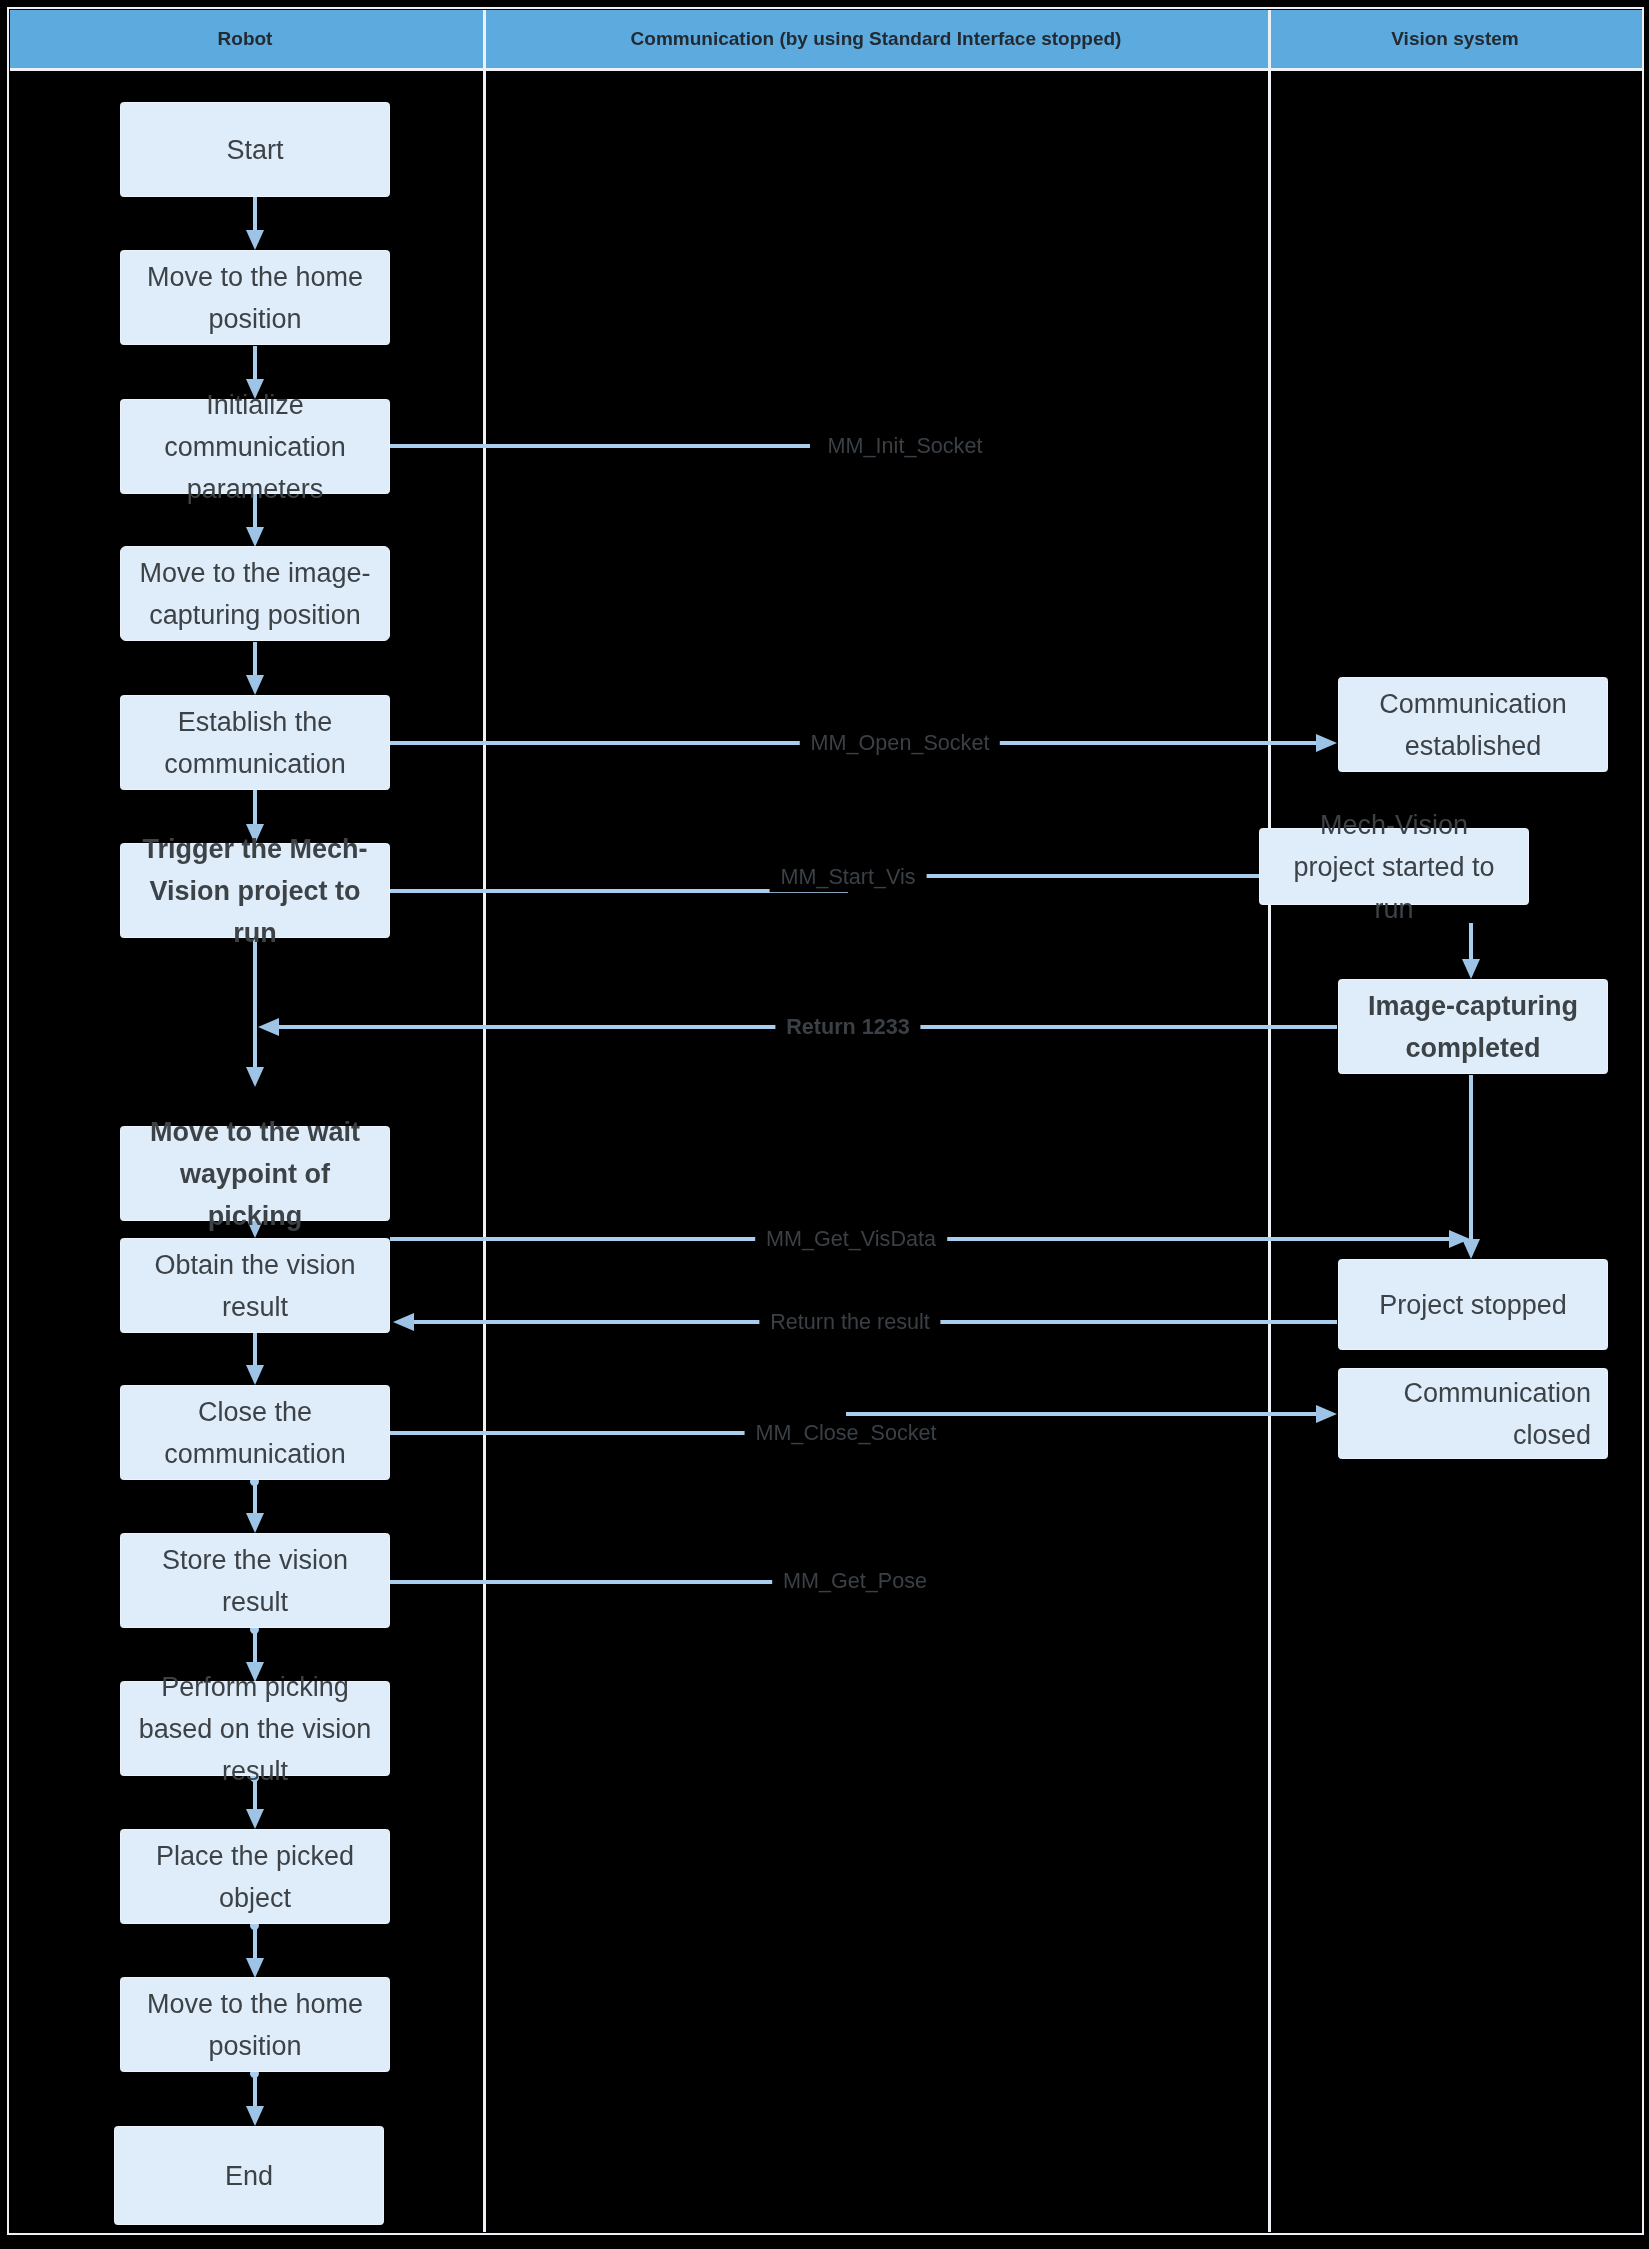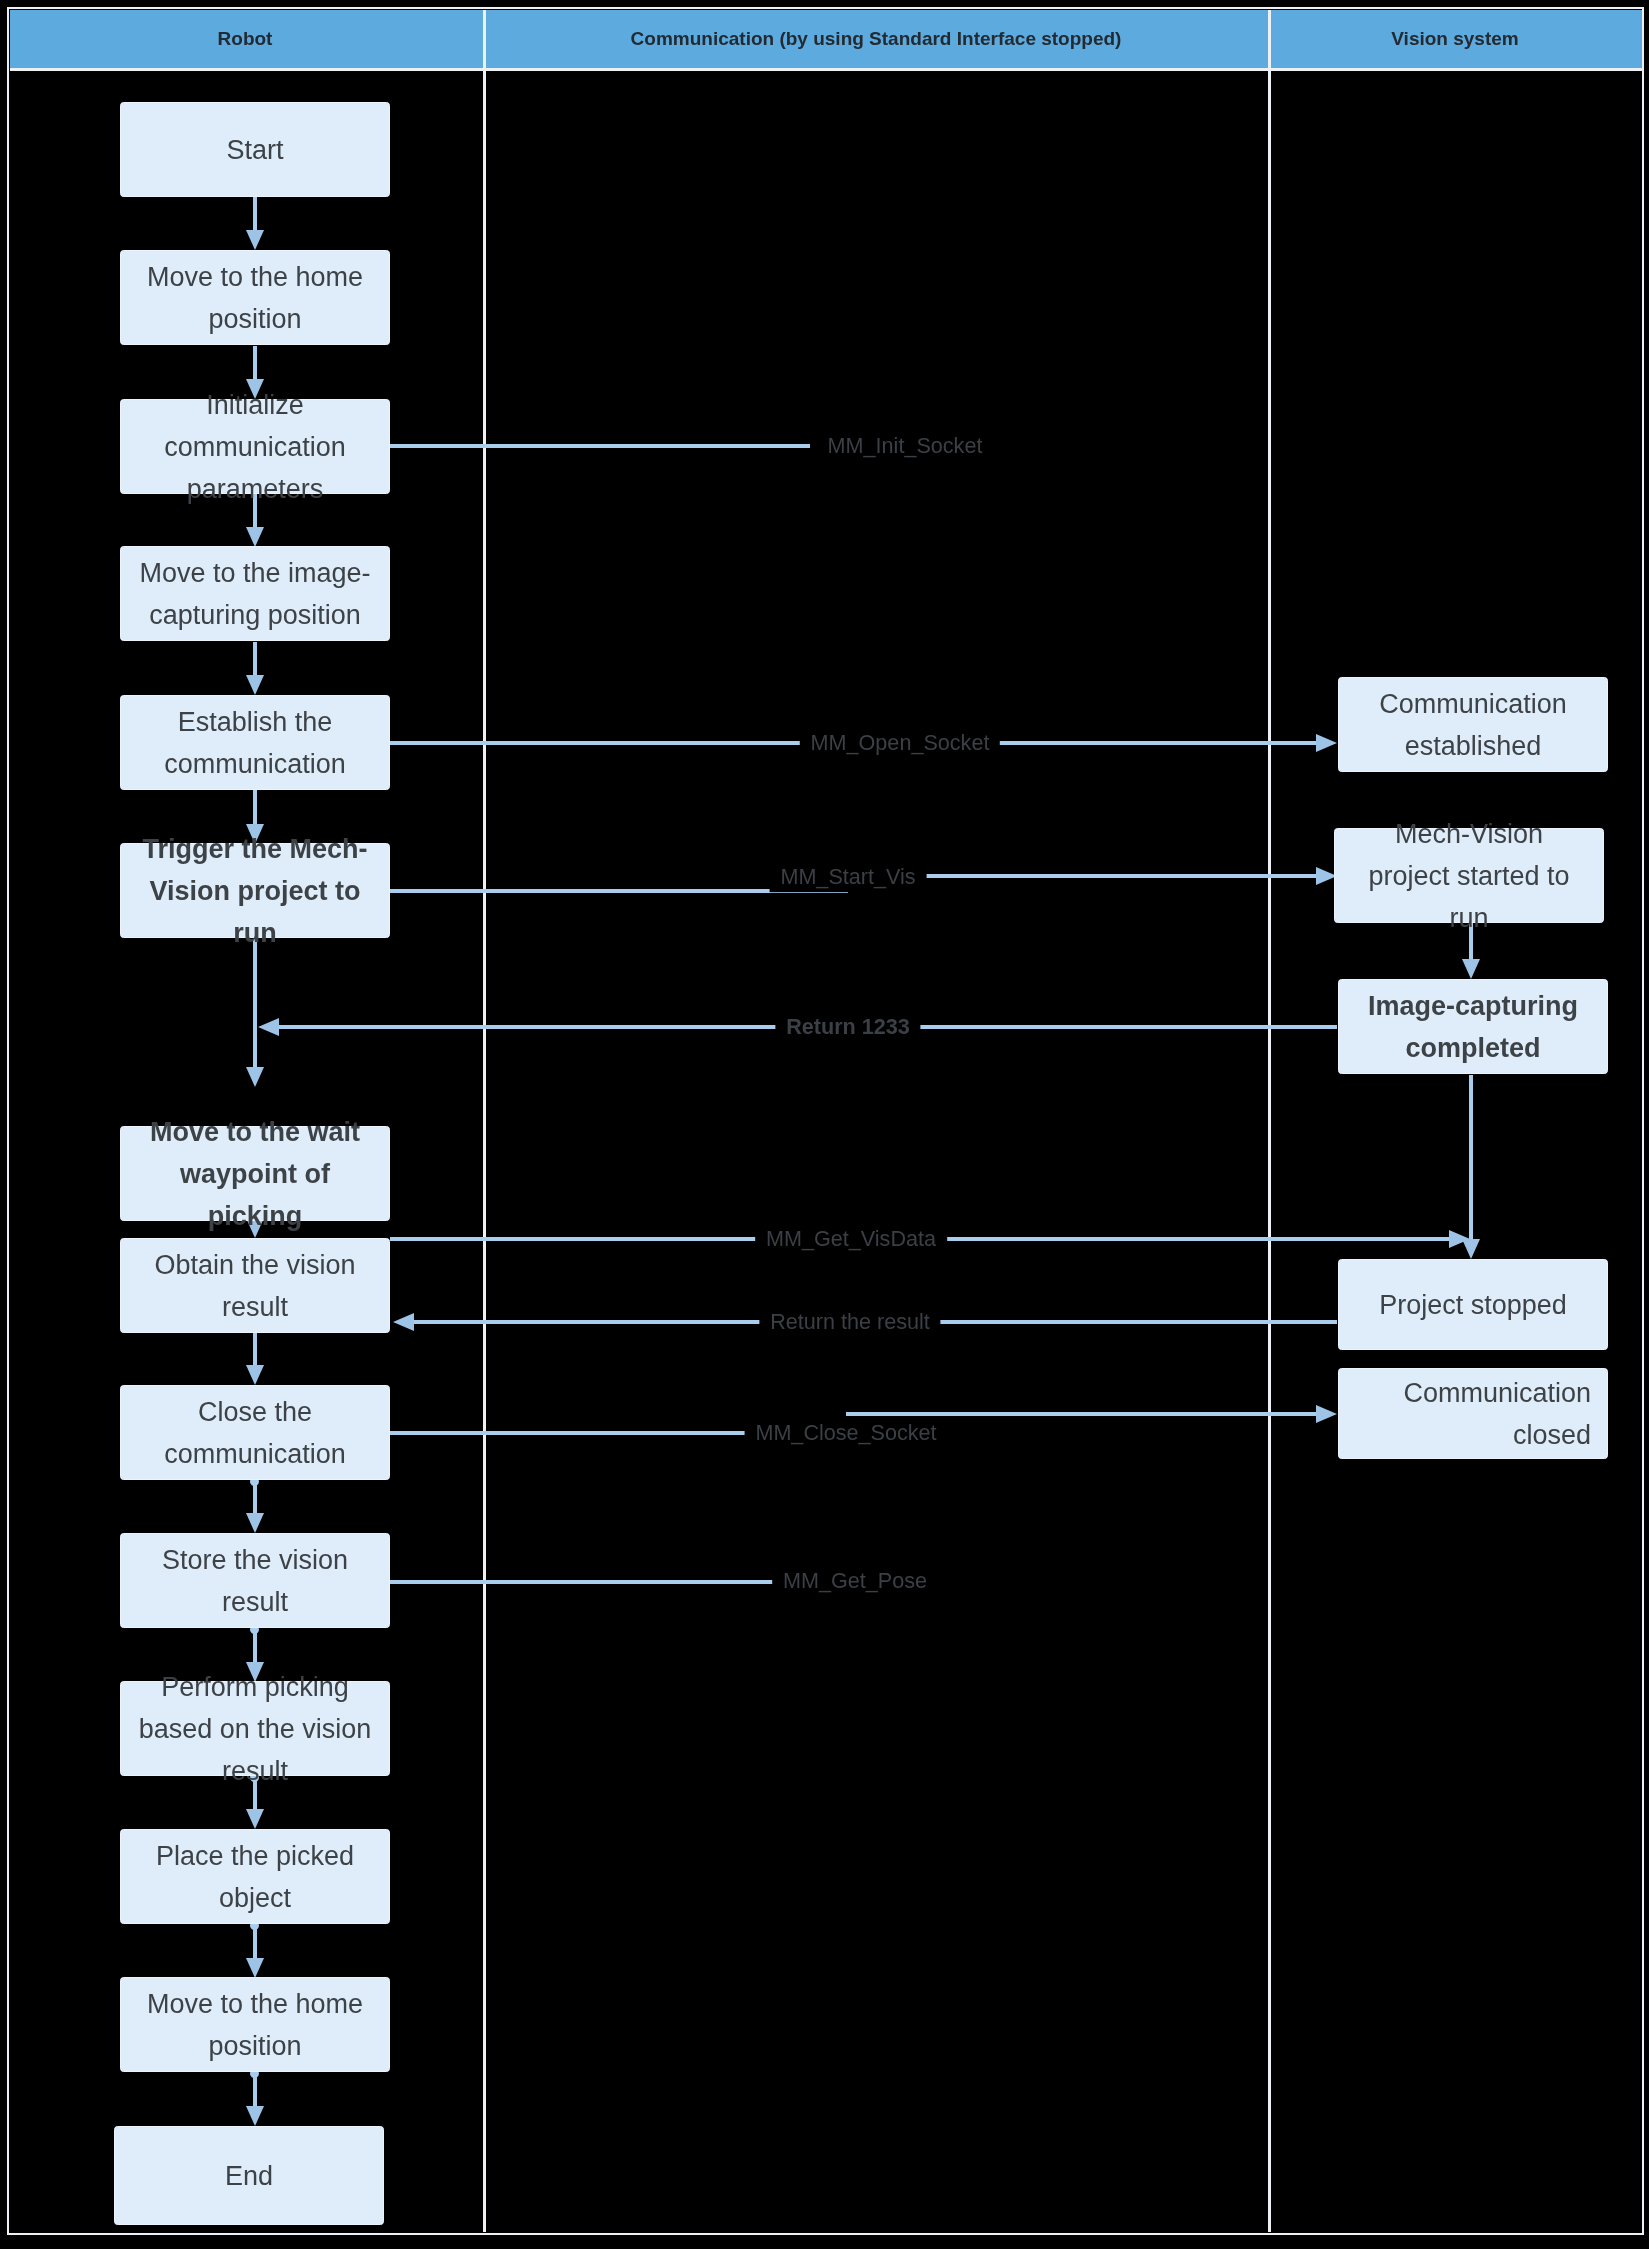--- a/index.html
+++ b/index.html
@@ -90,21 +90,21 @@
       <div class="box" style="left: 120px; top: 250px; width: 270px; height: 95px;">
     <span class="box-label">Move to the home position</span>
   </div>
       <div class="vline" style="left: 253px; top: 346px; height: 35px;"></div>
       <div class="head-down" style="left: 246px; top: 379px;"></div>
       <div class="box" style="left: 120px; top: 399px; width: 270px; height: 95px;">
     <span class="box-label">Initialize communication parameters</span>
   </div>
       <div class="vline" style="left: 253px; top: 494px; height: 34px;"></div>
       <div class="head-down" style="left: 246px; top: 527px;"></div>
-      <div class="box" style="left: 120px; top: 546px; width: 270px; height: 95px;">
+      <div class="box" style="left: 120px; top: 546px; width: 270px; height: 95px; border-radius: 6px;">
     <span class="box-label">Move to the image-capturing position</span>
   </div>
       <div class="vline" style="left: 253px; top: 642px; height: 35px;"></div>
       <div class="head-down" style="left: 246px; top: 675px;"></div>
       <div class="box" style="left: 120px; top: 695px; width: 270px; height: 95px;">
     <span class="box-label">Establish the communication</span>
   </div>
       <div class="vline" style="left: 253px; top: 790px; height: 35px;"></div>
       <div class="head-down" style="left: 246px; top: 824px;"></div>
       <div class="box bold" style="left: 120px; top: 843px; width: 270px; height: 95px;">
@@ -151,21 +151,21 @@
   </div>
       <div class="vline" style="left: 253px; top: 2073px; height: 35px;"></div>
       <div class="head-down" style="left: 246px; top: 2106px;"></div>
       <div class="dot" style="left: 250px; top: 2069px;"></div>
       <div class="box" style="left: 114px; top: 2126px; width: 270px; height: 99px;">
     <span class="box-label">End</span>
   </div>
       <div class="box" style="left: 1338px; top: 677px; width: 270px; height: 95px;">
     <span class="box-label">Communication established</span>
   </div>
-      <div class="box" style="left: 1334px; top: 828px; width: 270px; height: 95px;">
+      <div class="box" style="left: 1259px; top: 828px; width: 270px; height: 77px;">
     <span class="box-label">Mech-Vision project started to run</span>
   </div>
       <div class="box bold" style="left: 1338px; top: 979px; width: 270px; height: 95px;">
     <span class="box-label">Image-capturing completed</span>
   </div>
       <div class="box" style="left: 1338px; top: 1259px; width: 270px; height: 91px;">
     <span class="box-label">Project stopped</span>
   </div>
       <div class="box" style="left: 1338px; top: 1368px; width: 270px; height: 91px; text-align: right;">
     <span class="box-label">Communication closed</span>

